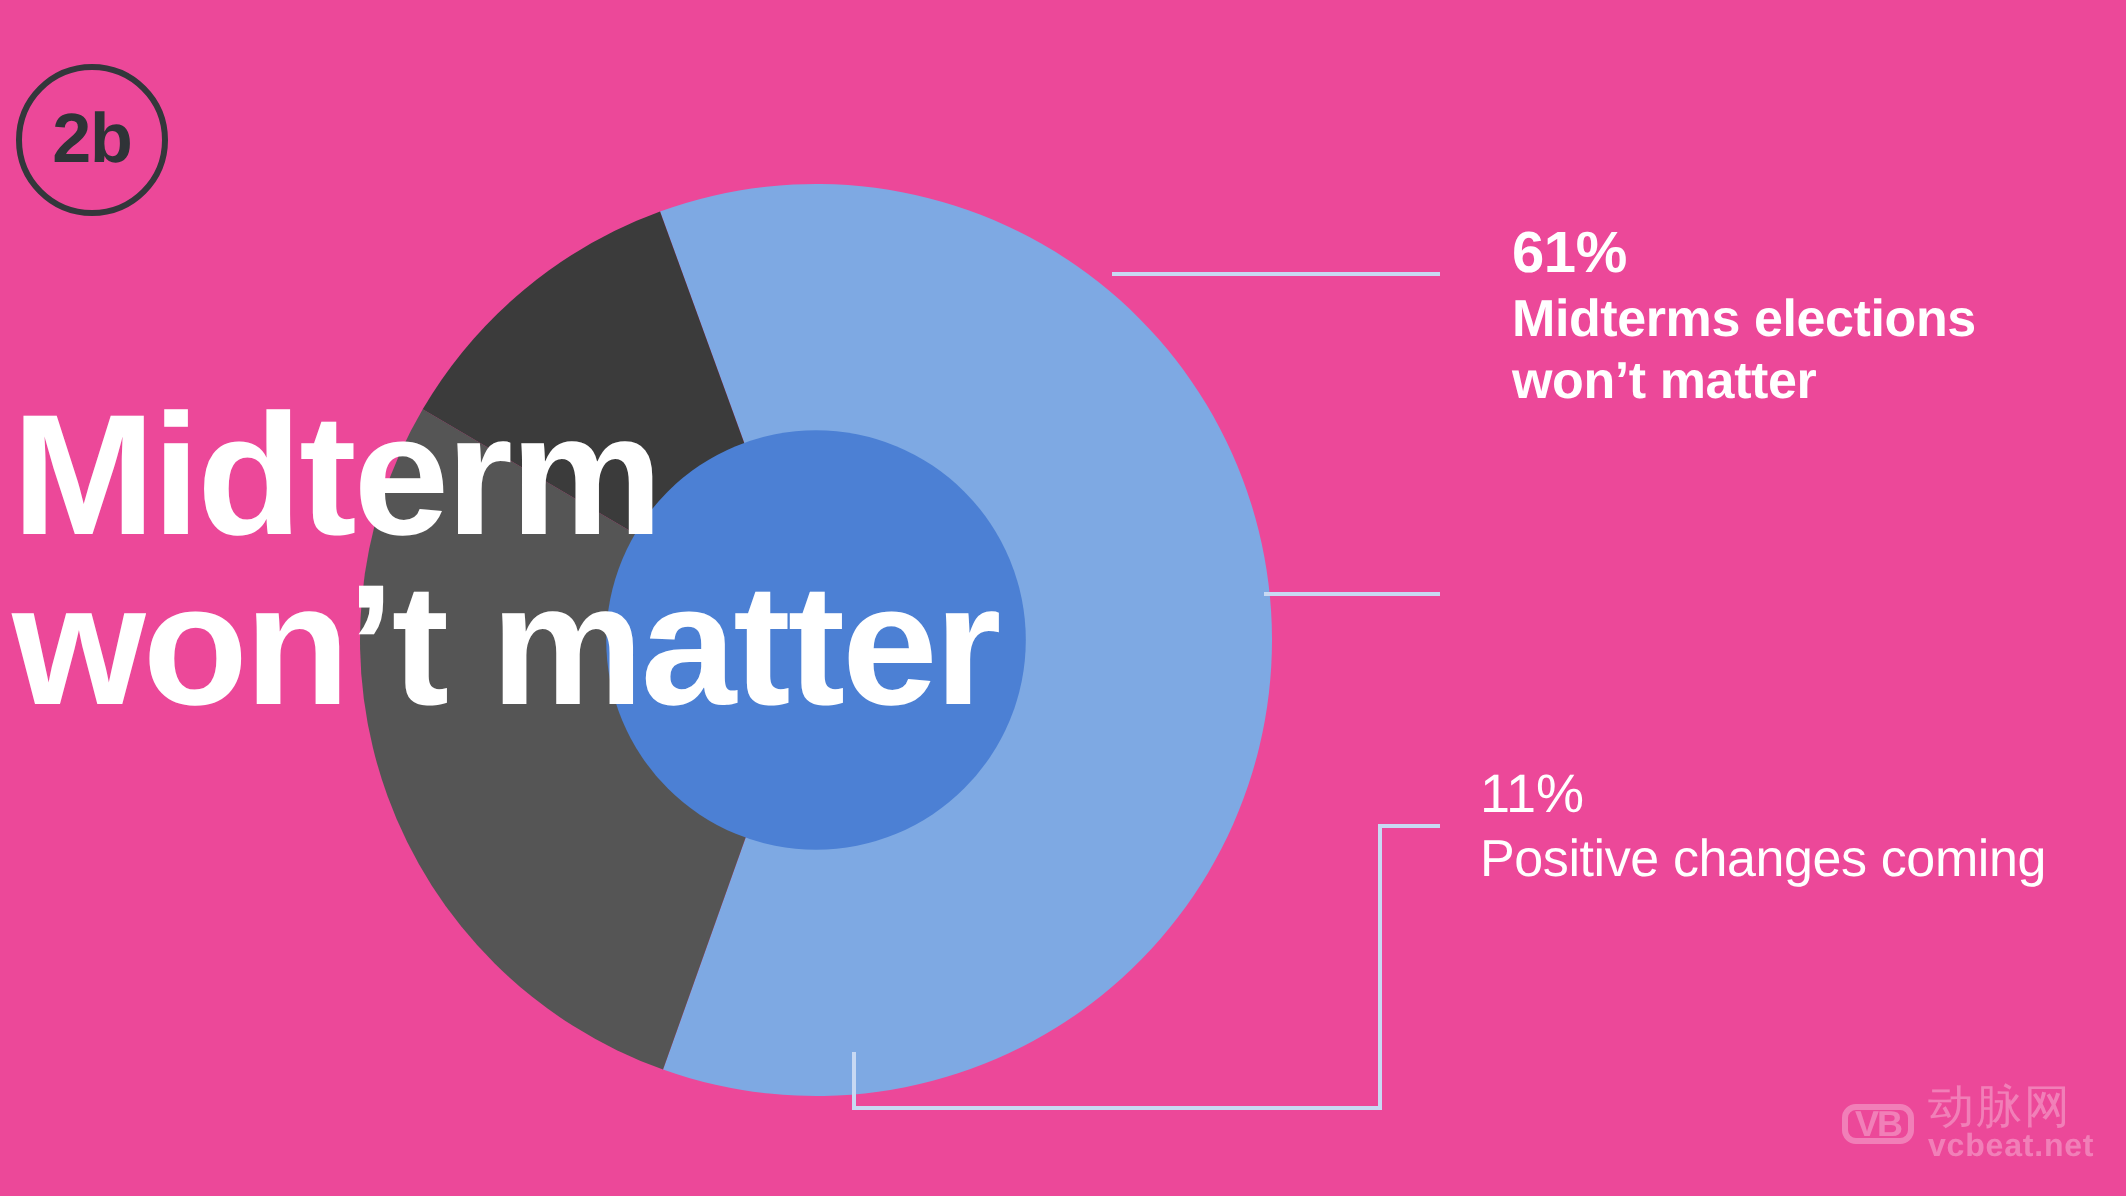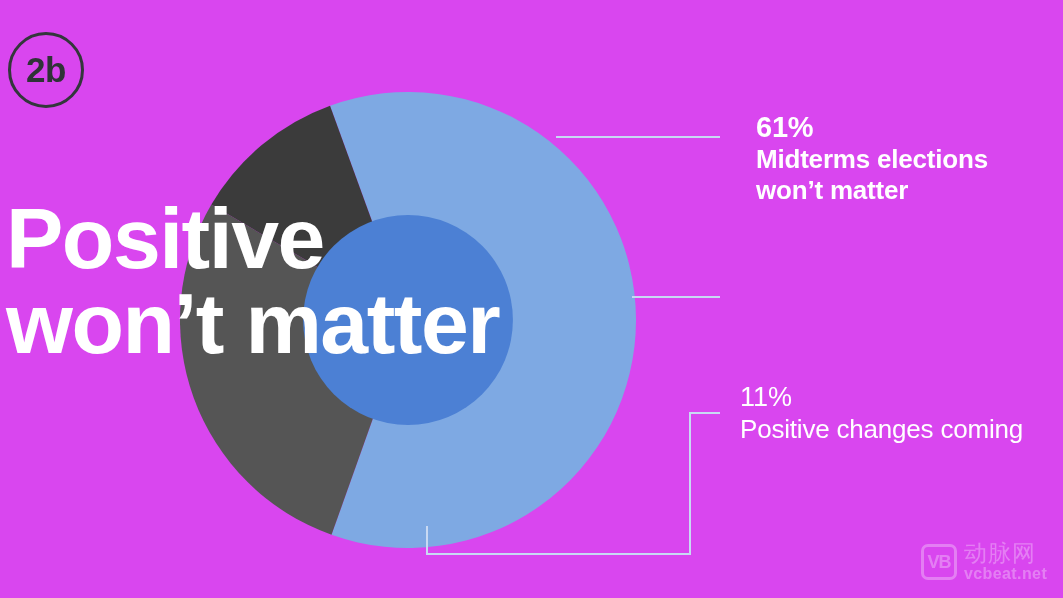--- a/index.html
+++ b/index.html
@@ -6,21 +6,21 @@
   html, body {
     margin: 0;
     padding: 0;
     background: #2b2b2b;
   }
   #stage {
     position: relative;
     width: 1063px;
     height: 598px;
     overflow: hidden;
-    background: #d946ef;
+    background: #ec4899;
     font-family: "Liberation Sans", "DejaVu Sans", sans-serif;
     -webkit-font-smoothing: antialiased;
   }
 
   
   #badge {
     position: absolute;
     left: 8px;
     top: 32px;
     width: 76px;
@@ -104,21 +104,21 @@
   #watermark {
     position: absolute;
     left: 921px;
     top: 541px;
     display: flex;
     align-items: center;
     opacity: 0.30;
   }
   #watermark .wm-logo {
     width: 36px;
-    height: 36px;
+    height: 20px;
     border: 3px solid #ffffff;
     border-radius: 7px;
     box-sizing: border-box;
     display: flex;
     align-items: center;
     justify-content: center;
     margin-right: 7px;
     text-align: right;
   }
   #watermark .wm-logo span {
@@ -159,21 +159,21 @@
     <svg width="456" height="456" viewBox="0 0 456 456">
 
       <path d="M 228 228 L 150.02 13.75 A 228 228 0 1 1 151.52 442.79 Z" fill="#7ea9e3"></path>
         <path d="M 228 228 L 151.52 442.79 A 228 228 0 0 1 31.35 112.62 Z" fill="#555555"></path>
         <path d="M 228 228 L 31.35 112.62 A 228 228 0 0 1 150.02 13.75 Z" fill="#3b3b3b"></path>
         <circle cx="228" cy="228" r="104.9" fill="#4c80d4"></circle>
     </svg>
   </div>
 
   <div id="headline">
-    <span class="hl-line">Positive</span>
+    <span class="hl-line">Midterm</span>
     <span class="hl-line">won’t matter</span>
   </div>
 
   <div class="leader leader-h" style="left:556px; top:136px; width:164px;"></div>
 
   <div class="leader leader-h" style="left:632px; top:296px; width:88px;"></div>
 
   <div class="leader leader-v" style="left:426px; top:526px; height:29px;"></div>
   <div class="leader leader-h" style="left:426px; top:553px; width:265px;"></div>
   <div class="leader leader-v" style="left:689px; top:412px; height:143px;"></div>

